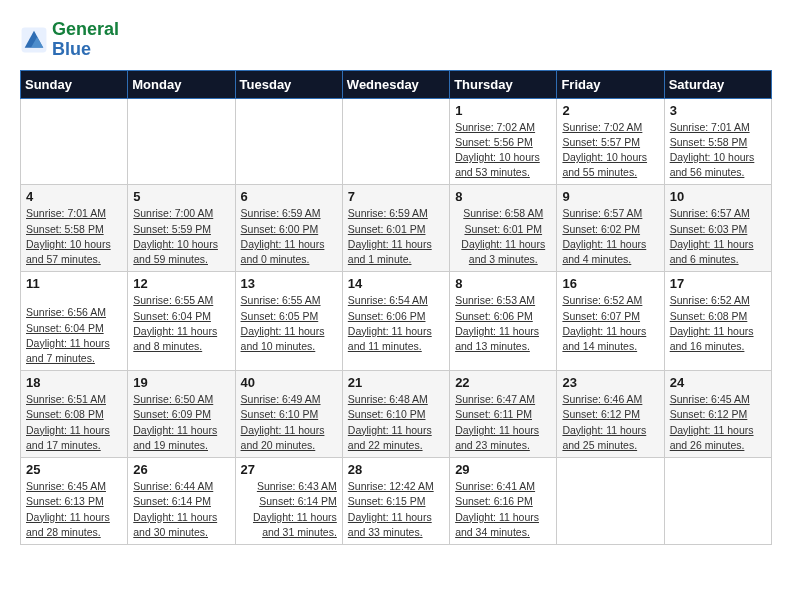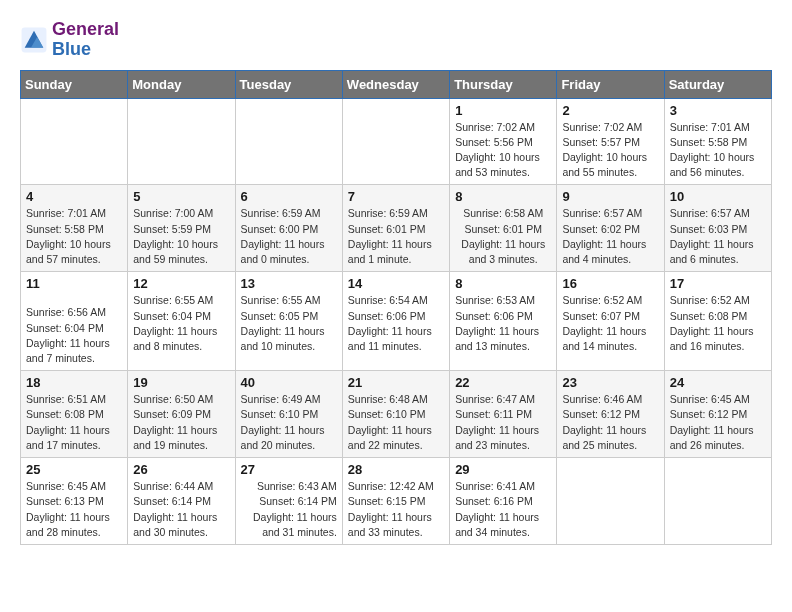--- a/index.html
+++ b/index.html
@@ -21,21 +21,21 @@
       align-items: center;
       gap: 4px;
     }
     .logo-text {
       font-size: 18px;
       font-weight: bold;
       color: #1a1a1a;
       line-height: 1.1;
     }
     .logo-text span {
-      color: #701a75;
+      color: #15803d;
     }
     .logo-icon {
       width: 28px;
       height: 28px;
     }
     .title-area {
       text-align: right;
     }
     .month-title {
       font-size: 36px;
@@ -45,21 +45,21 @@
     .subtitle {
       font-size: 16px;
       color: #333;
     }
     table {
       width: 100%;
       border-collapse: collapse;
       font-size: 11px;
     }
     thead tr th {
-      background-color: #737373;
+      background-color: #0f172a;
       color: #fff;
       padding: 6px 4px;
       text-align: left;
       font-size: 13px;
       font-weight: bold;
       border: 1px solid #2e6db4;
     }
     tbody tr td {
       border: 1px solid #ccc;
       vertical-align: top;
@@ -75,20 +75,21 @@
       font-size: 13px;
       font-weight: bold;
       color: #1a1a1a;
       display: block;
       margin-bottom: 2px;
     }
     .day-info {
       color: #333;
       font-size: 10.5px;
       line-height: 1.45;
+      text-decoration: underline;
     }
     .empty-cell {
       background: #fff;
     }
     tbody tr:nth-child(even) td.empty-cell {
       background: #f5f5f5;
     }
   </style>
 </head>
 <body>

